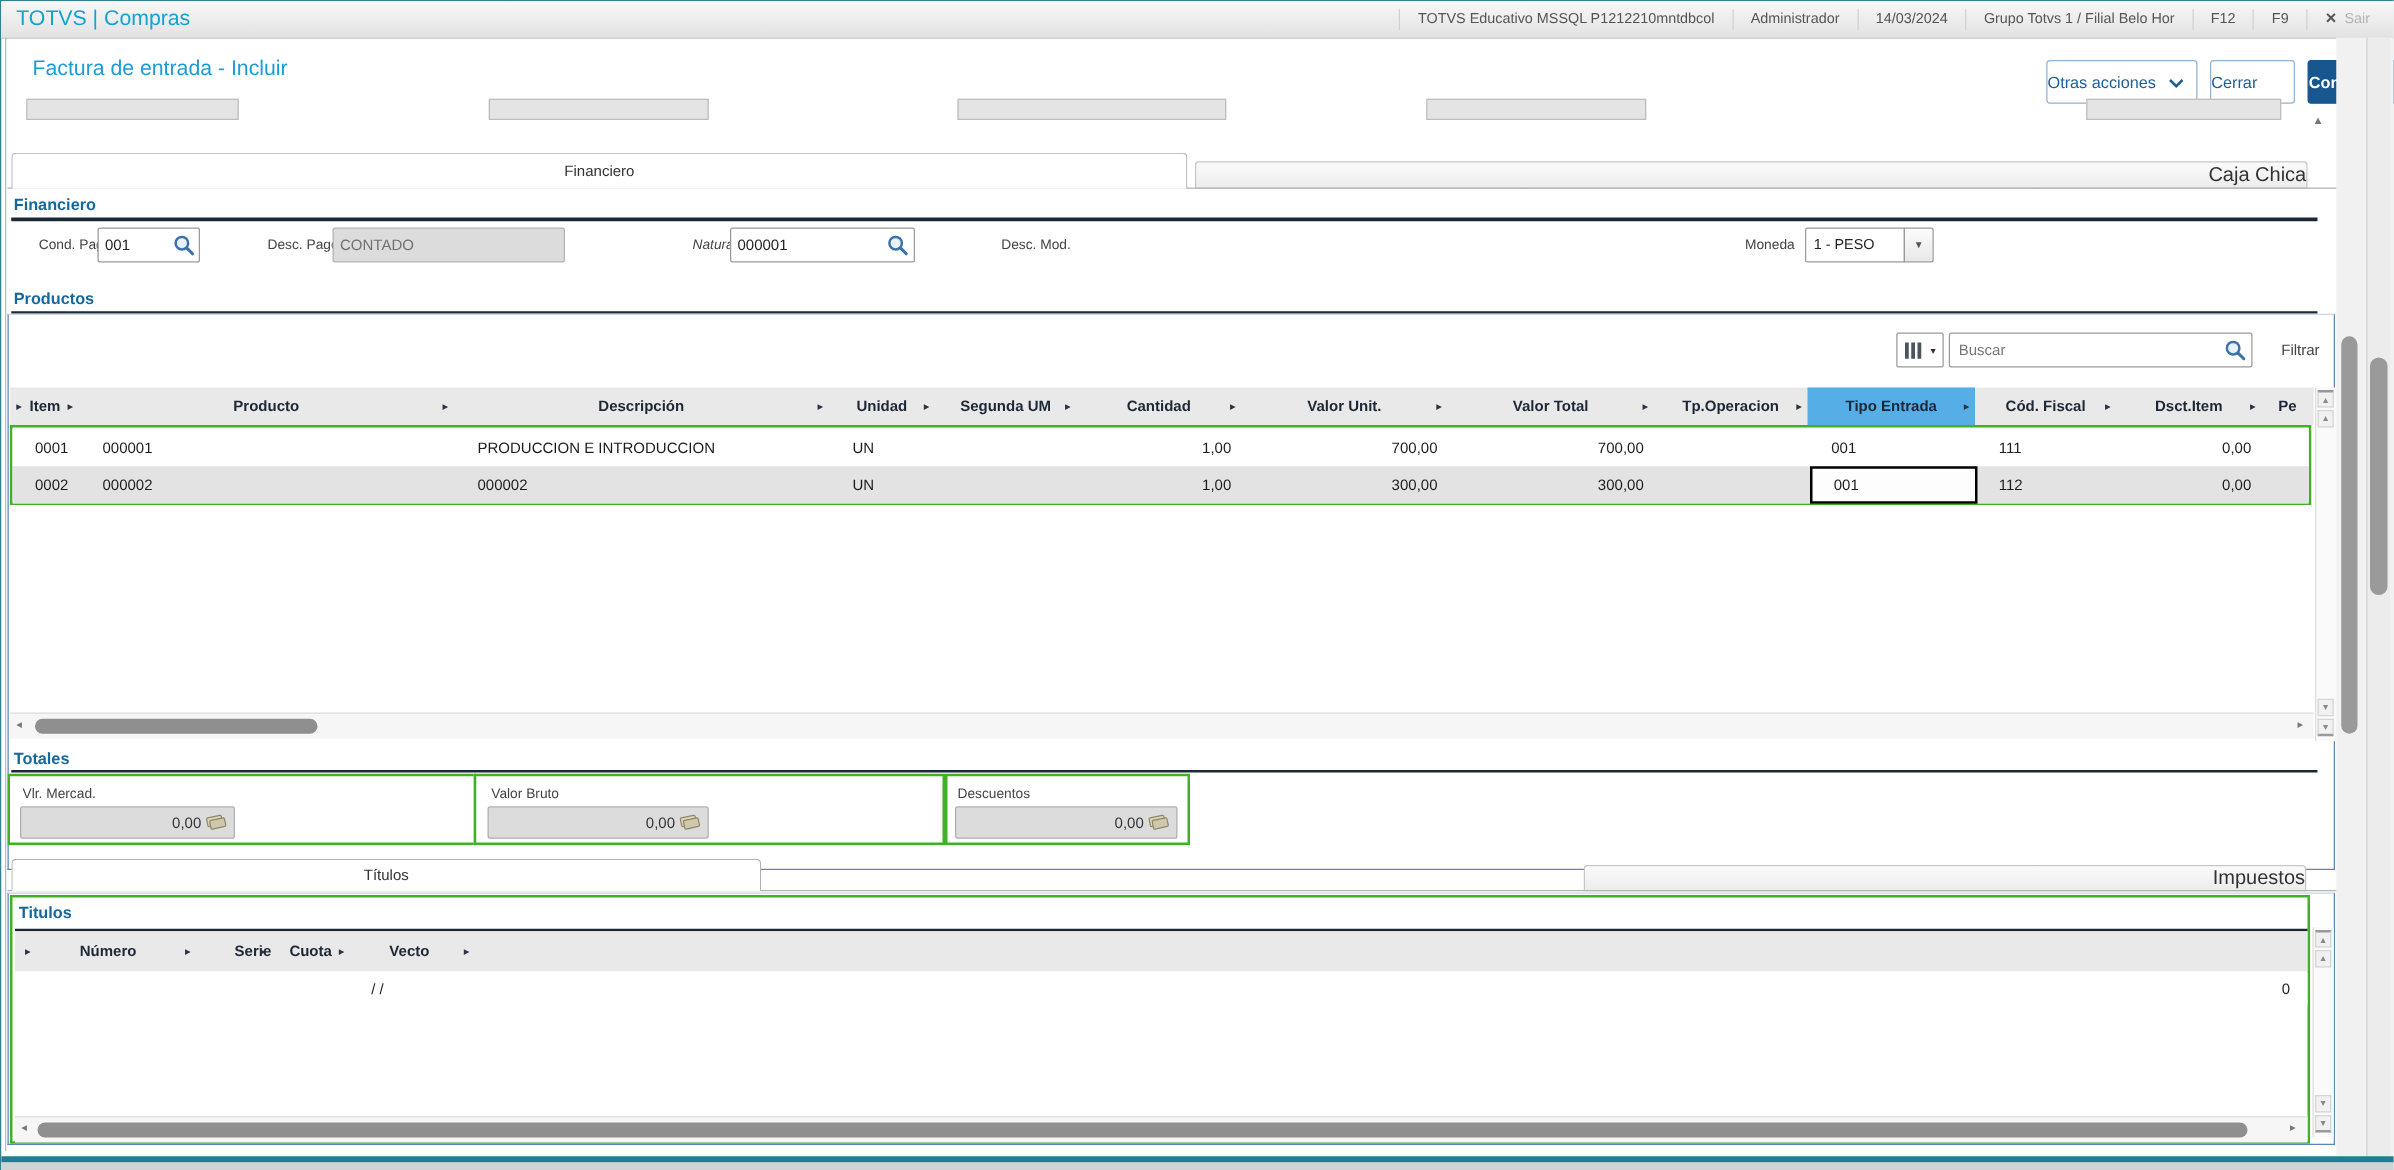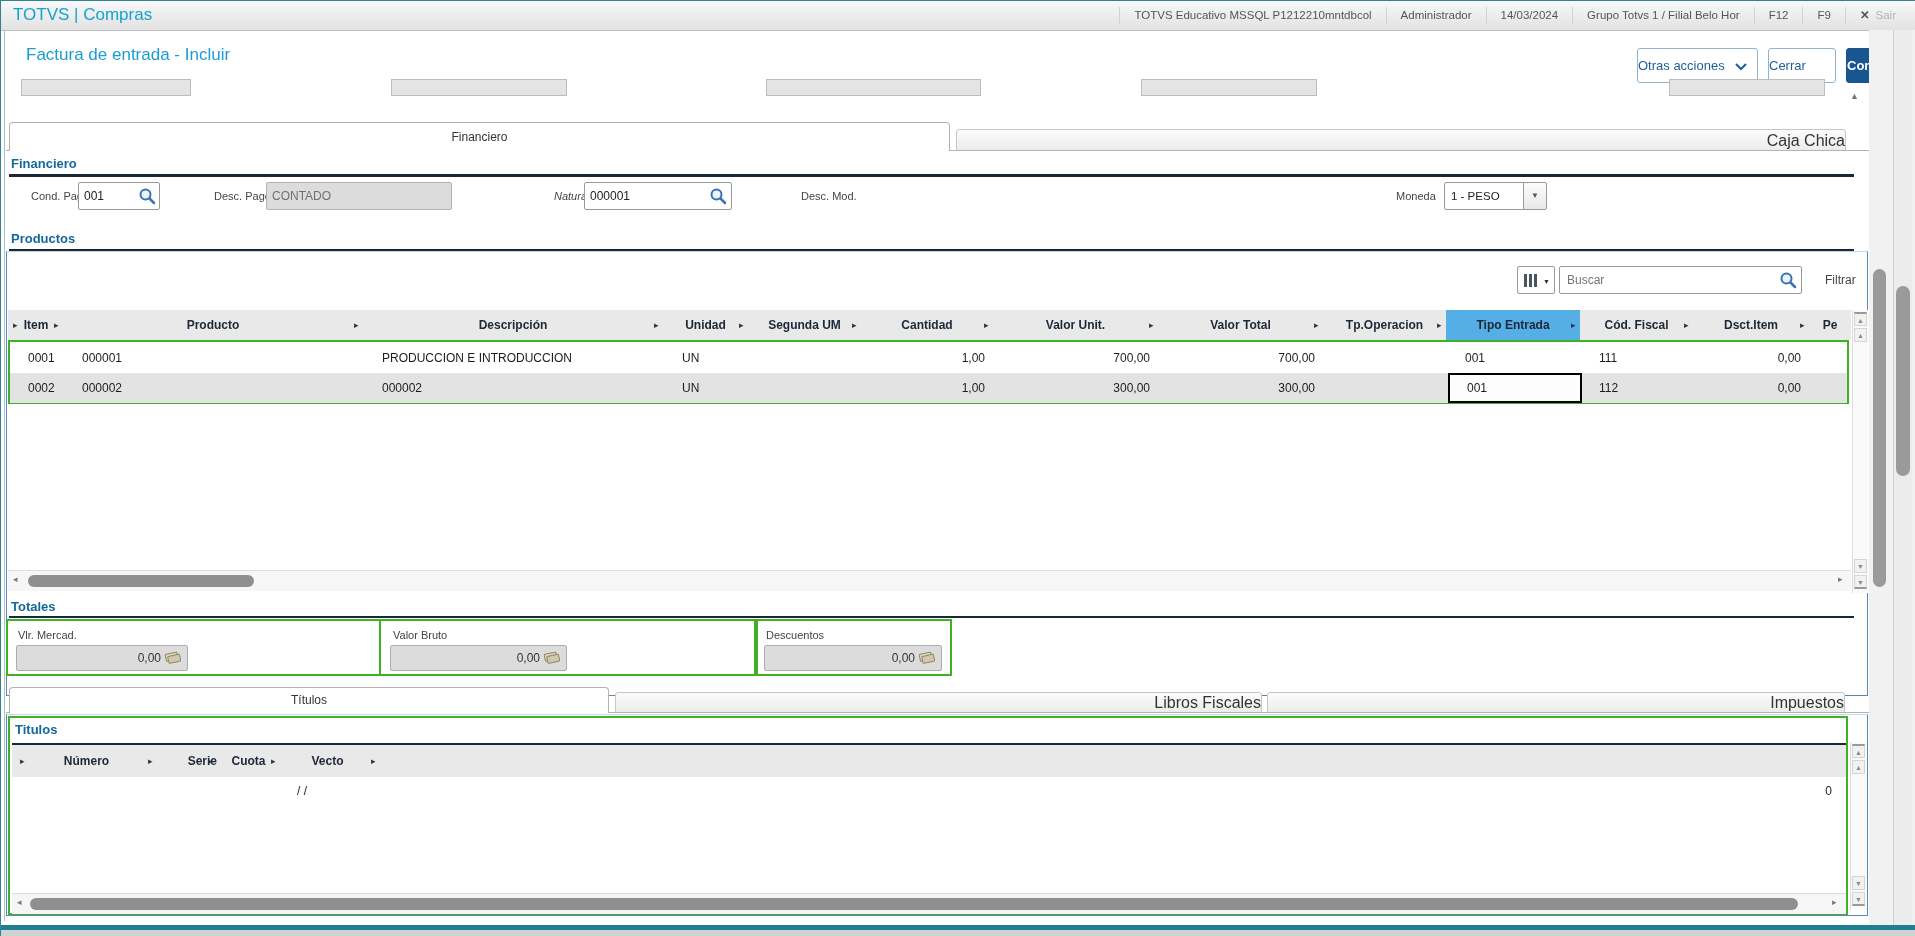--- a/index.html
+++ b/index.html
@@ -266,21 +266,20 @@
     <svg class="lookup" style="left:160px;top:29px;" width="18" height="16">
         <g transform="rotate(-12 9 8)">
           <rect x="2" y="3" width="12" height="7" rx="1" fill="#ded7bd" stroke="#8f8868"></rect>
           <rect x="4" y="5.5" width="12" height="7" rx="1" fill="#cfc8ad" stroke="#8f8868"></rect>
         </g>
       </svg>
   </div>
 
   <div class="tabline" style="left:5px;top:711px;width:1863px;"></div>
   <div class="tab-active" style="left:8px;top:686px;width:600px;height:26px;line-height:25px;">Títulos</div>
-  <div class="tab-idle" style="left:614px;top:691px;width:647px;height:21px;line-height:20px;">Libros Fiscales</div>
   <div class="tab-idle" style="left:1266px;top:691px;width:578px;height:21px;line-height:20px;">Impuestos</div>
 
   <div id="tit-box">
     <div class="greenbox" style="left:1px;top:1px;width:1840px;height:199px;">
       <div class="sect-title" style="left:5px;top:4px;">Titulos</div>
       <div class="sect-line" style="left:2px;top:25px;width:1834px;height:2px;"></div>
       <div class="ghead" id="tit-head" style="left:2px;top:27px;width:1834px;height:32px;">
           <span class="col-arrow" style="left: 8px; height: 32px; line-height: 32px;">▸</span>
           <div class="ph" style="left: 4px; width: 141px; height: 32px; line-height: 32px;">Número</div>
           <span class="col-arrow" style="left: 136px; height: 32px; line-height: 32px;">▸</span>

